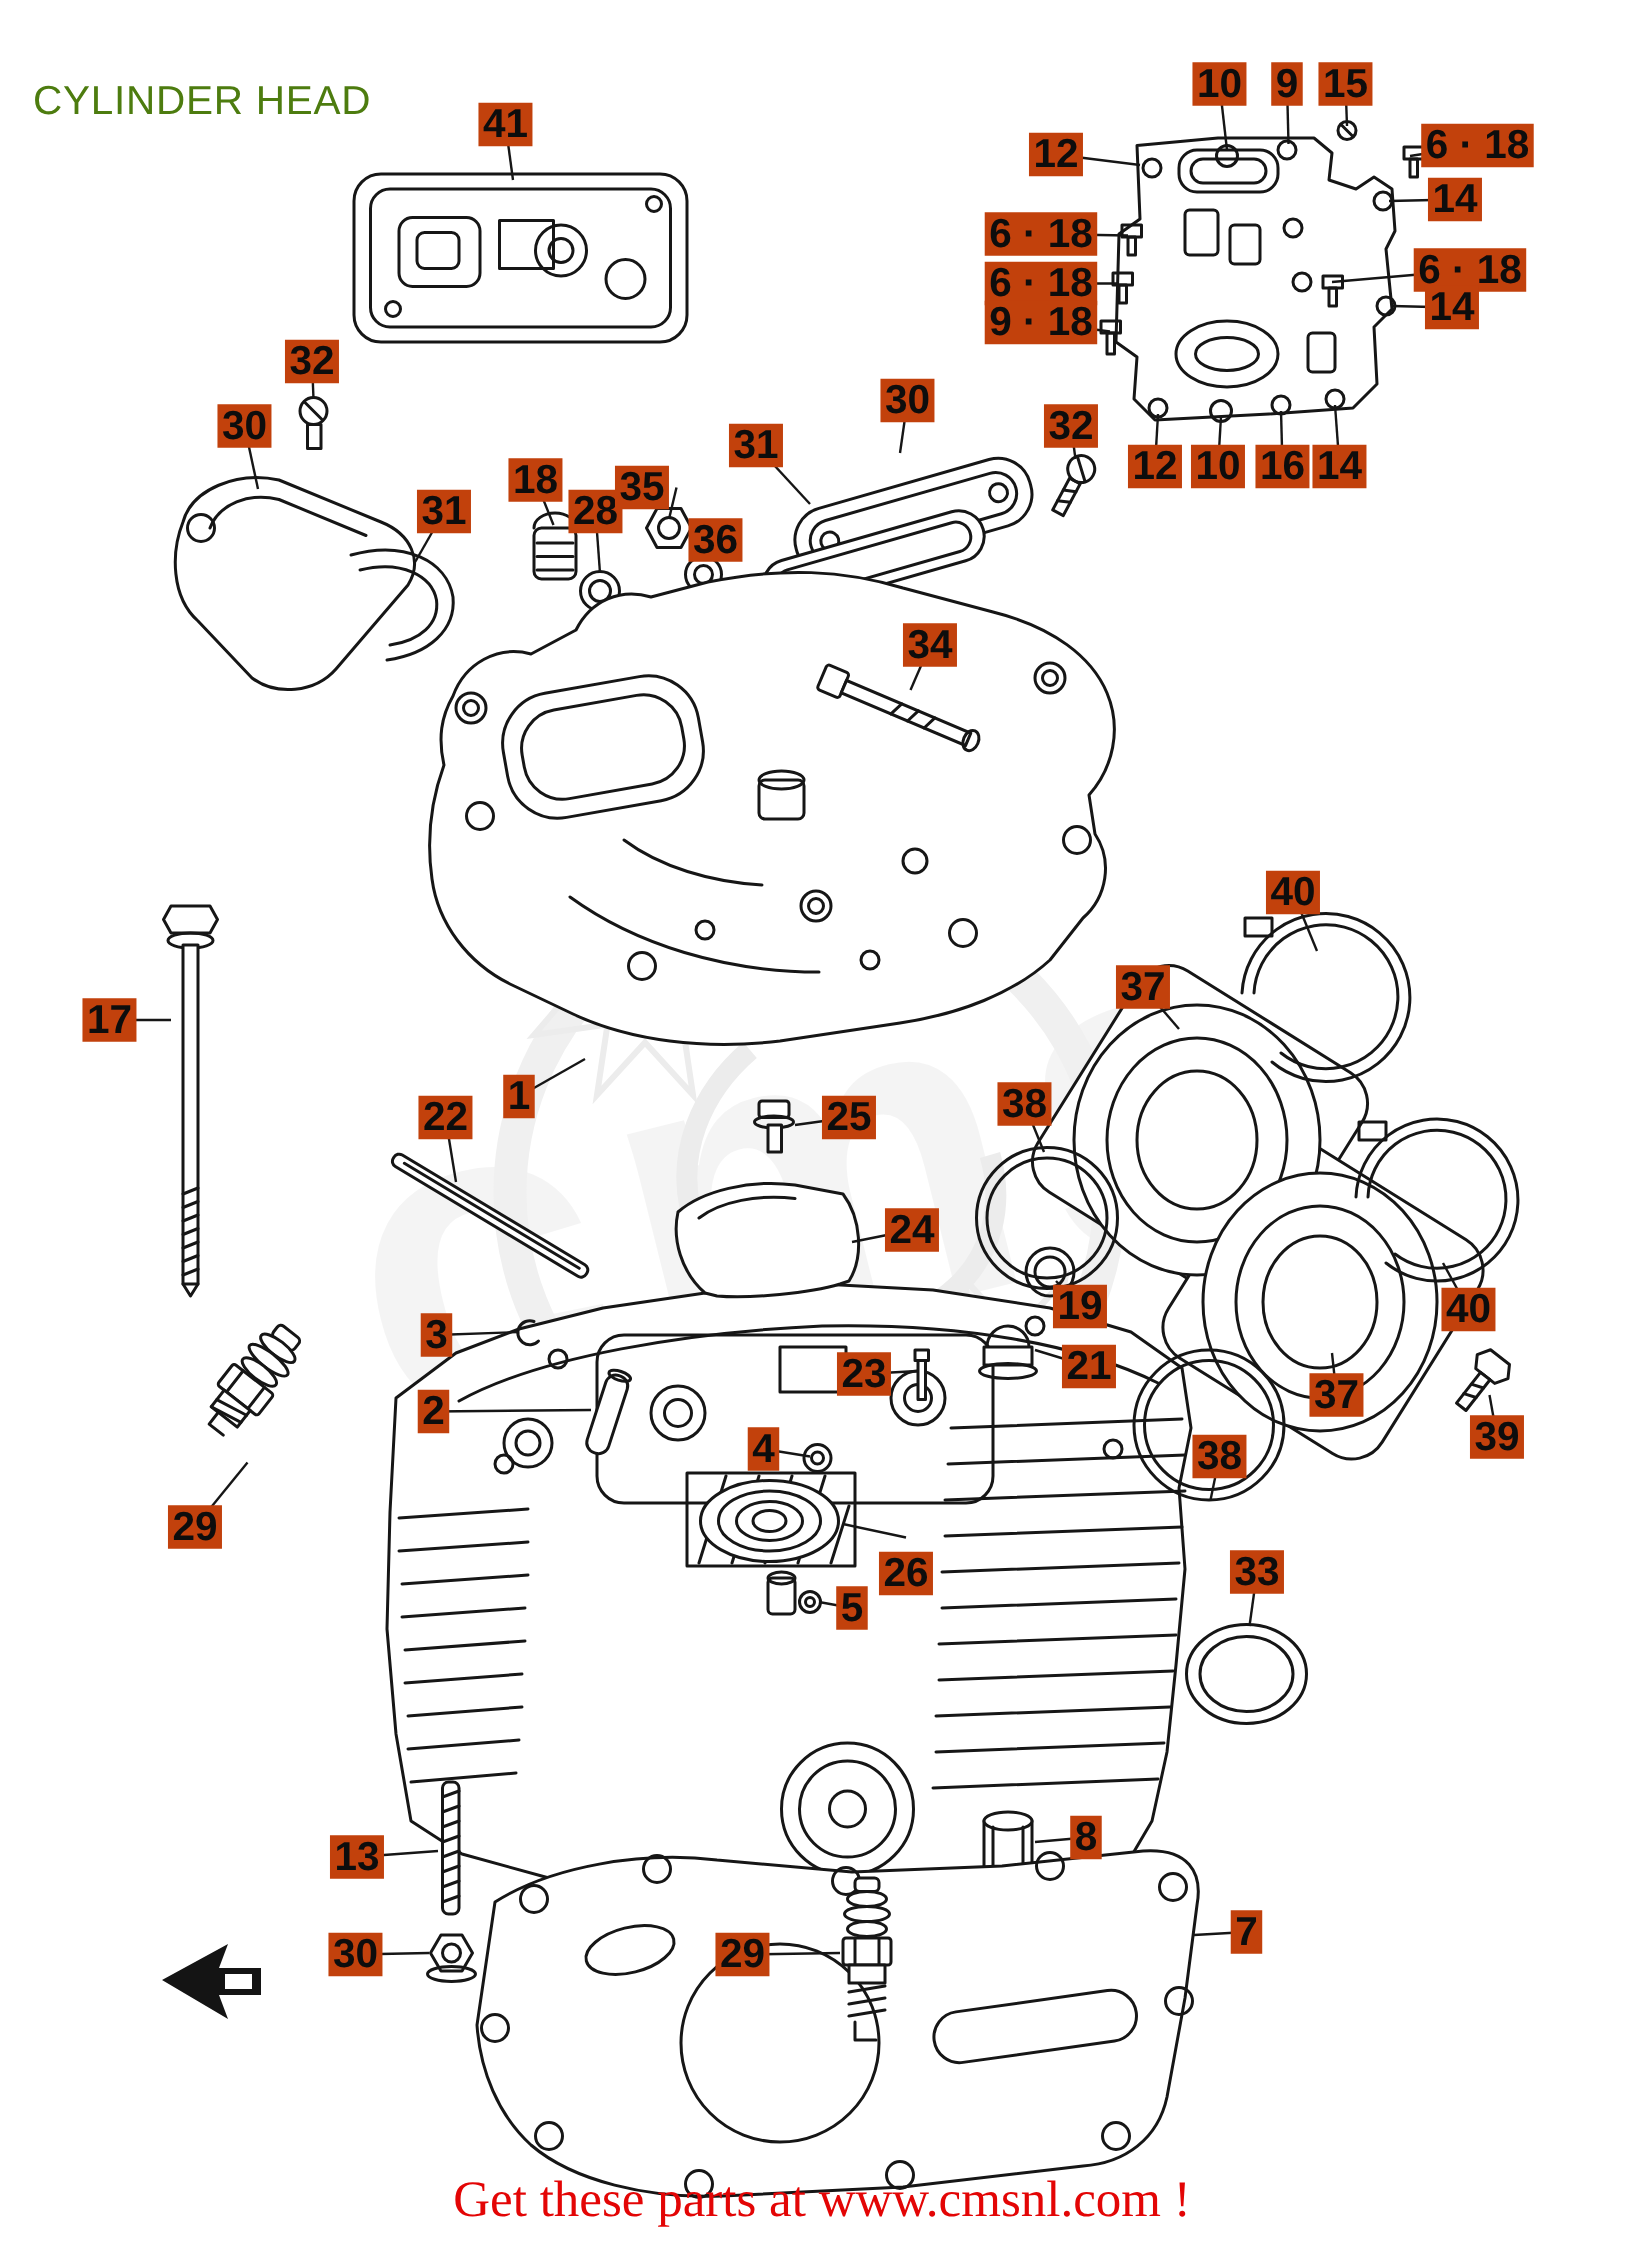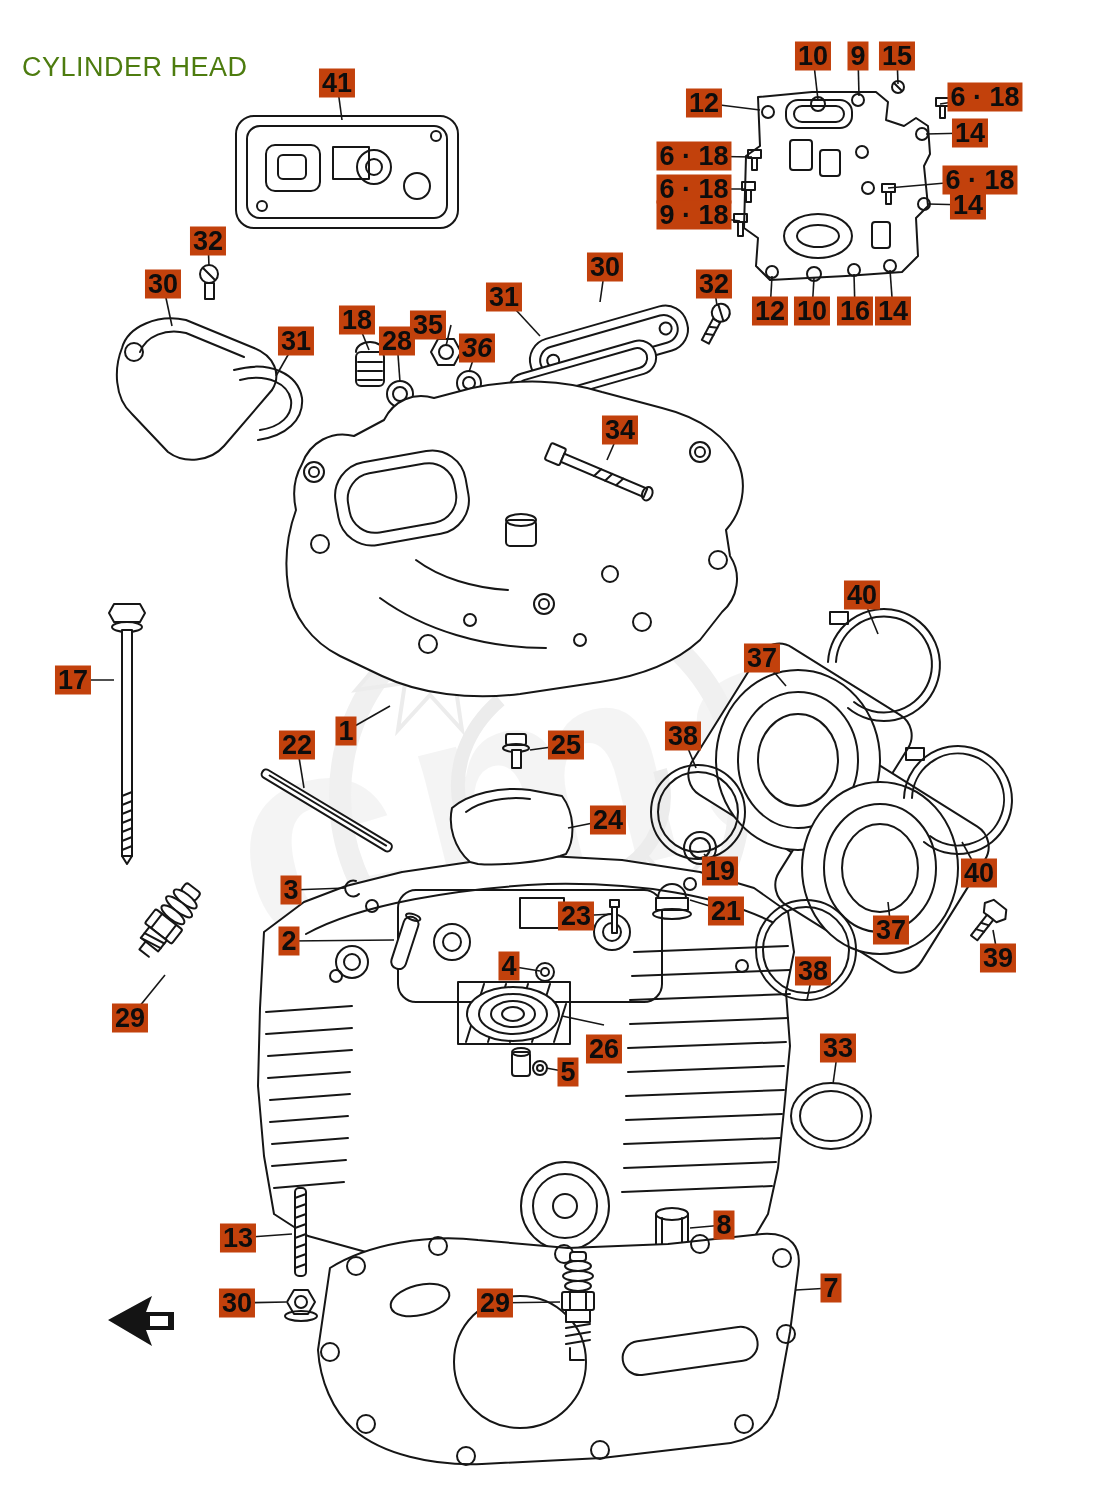--- a/index.html
+++ b/index.html
@@ -507,21 +507,21 @@
       <div class="callout" style="left: 893px; top: 311px;">14</div>
       <div class="callout" style="left: 208px; top: 241px;">32</div>
       <div class="callout" style="left: 163px; top: 284px;">30</div>
       <div class="callout" style="left: 605px; top: 267px;">30</div>
       <div class="callout" style="left: 504px; top: 297px;">31</div>
       <div class="callout" style="left: 714px; top: 284px;">32</div>
       <div class="callout" style="left: 296px; top: 341px;">31</div>
       <div class="callout" style="left: 357px; top: 320px;">18</div>
       <div class="callout" style="left: 397px; top: 341px;">28</div>
       <div class="callout" style="left: 428px; top: 325px;">35</div>
-      <div class="callout" style="left: 477px; top: 348px; font-style: italic;">36</div>
+      <div class="callout" style="left: 477px; top: 360px;">36</div>
       <div class="callout" style="left: 620px; top: 430px;">34</div>
       <div class="callout" style="left: 73px; top: 680px;">17</div>
       <div class="callout" style="left: 297px; top: 745px; text-align: right;">22</div>
       <div class="callout" style="left: 346px; top: 731px;">1</div>
       <div class="callout" style="left: 566px; top: 745px;">25</div>
       <div class="callout" style="left: 608px; top: 820px;">24</div>
       <div class="callout" style="left: 862px; top: 595px;">40</div>
       <div class="callout" style="left: 762px; top: 658px;">37</div>
       <div class="callout" style="left: 683px; top: 736px;">38</div>
       <div class="callout" style="left: 720px; top: 871px;">19</div>
@@ -538,14 +538,15 @@
       <div class="callout" style="left: 130px; top: 1018px;">29</div>
       <div class="callout" style="left: 568px; top: 1072px;">5</div>
       <div class="callout" style="left: 838px; top: 1048px;">33</div>
       <div class="callout" style="left: 238px; top: 1238px;">13</div>
       <div class="callout" style="left: 724px; top: 1225px;">8</div>
       <div class="callout" style="left: 237px; top: 1303px;">30</div>
       <div class="callout" style="left: 495px; top: 1303px;">29</div>
       <div class="callout" style="left: 831px; top: 1288px;">7</div>
     </div>
 
+  <div class="footer-banner">Get these parts at www.cmsnl.com !</div>
 
 </div>
 
 </body></html>

